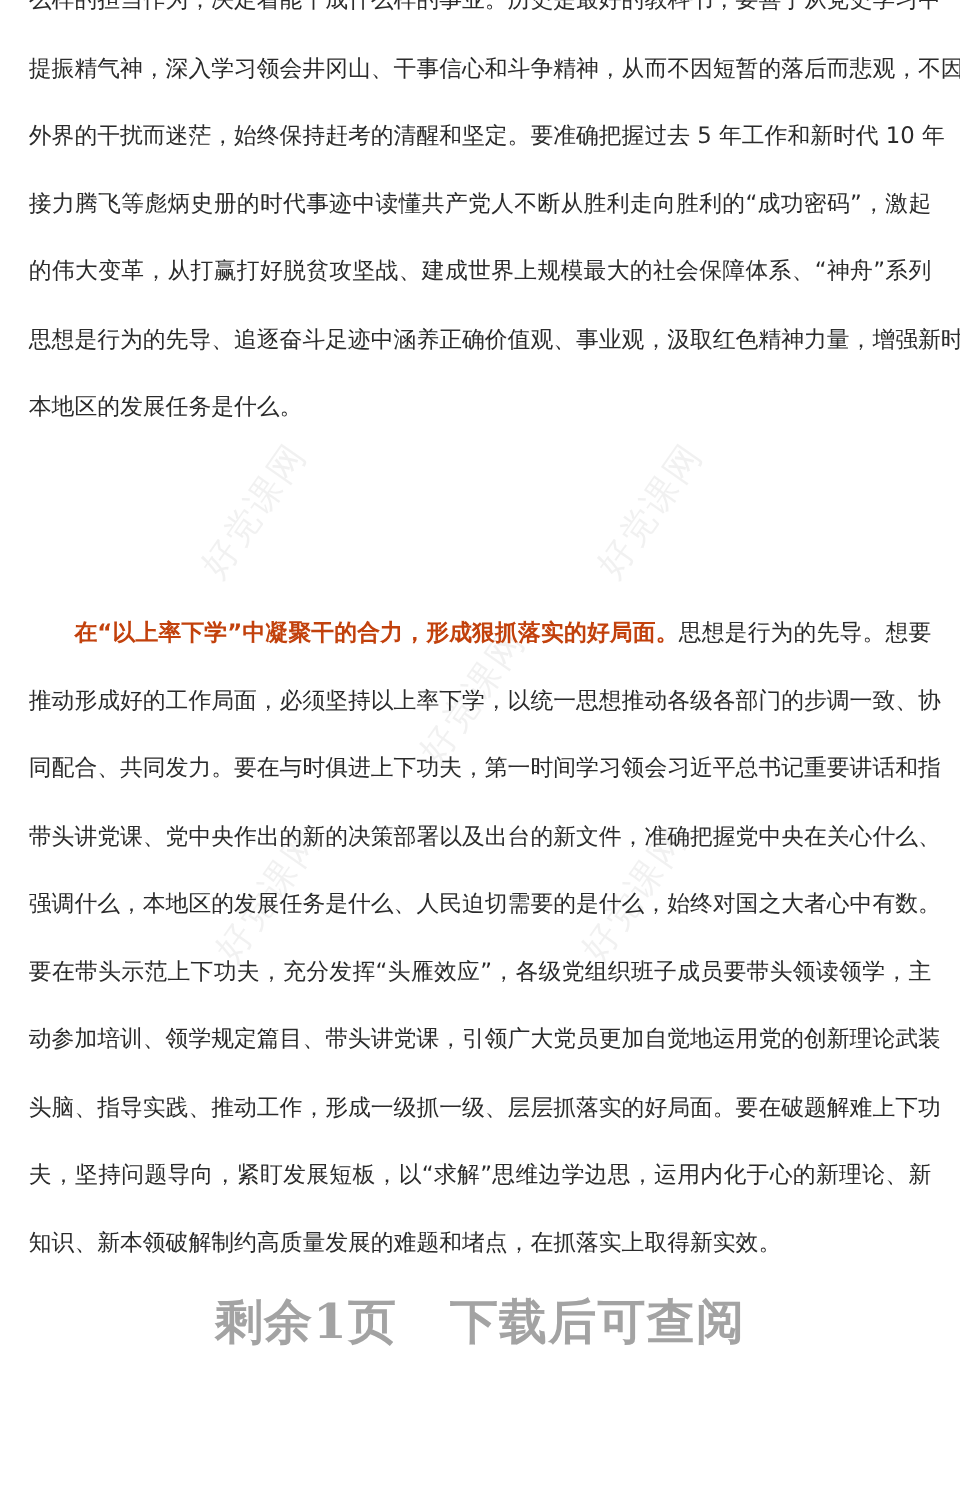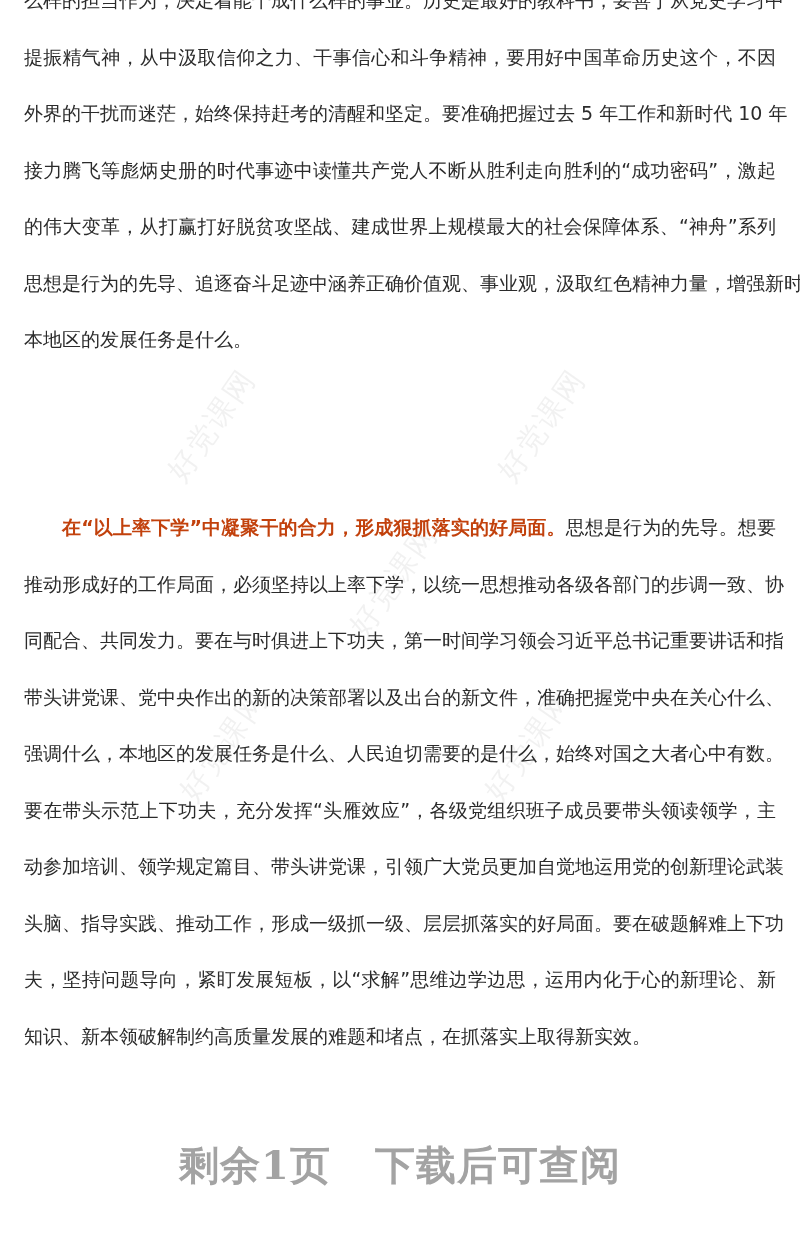--- a/index.html
+++ b/index.html
@@ -53,21 +53,21 @@
     transform: rotate(-55deg);
     transform-origin: center;
     white-space: nowrap;
     letter-spacing: 2px;
     pointer-events: none;
     font-family: "DejaVu Sans", sans-serif;
   }
   .remaining-banner {
     position: absolute;
     left: 0;
-    top: 1138px;
+    top: 1074px;
     width: 800px;
     text-align: center;
     font-family: "DejaVu Serif", "Liberation Serif", serif;
     font-weight: bold;
     font-size: 40px;
     color: #a3a3a3;
     letter-spacing: 1px;
   }
   .remaining-banner .gap {
     display: inline-block;
@@ -80,21 +80,21 @@
 <div class="page">
 
   <div class="watermark" style="left:148px; top:405px;">好党课网</div>
   <div class="watermark" style="left:478px; top:405px;">好党课网</div>
   <div class="watermark" style="left:330px; top:560px;">好党课网</div>
   <div class="watermark" style="left:160px; top:725px;">好党课网</div>
   <div class="watermark" style="left:465px; top:725px;">好党课网</div>
 
   <div class="para" style="top:-28px;">
     <div class="line">么样的担当作为，决定着能干成什么样的事业。历史是最好的教科书，要善于从党史学习中</div>
-    <div class="line">提振精气神，从中汲取信仰之力、干事信心和斗争精神，要用好中国革命历史这个，不因</div>
+    <div class="line">提振精气神，深入学习领会井冈山、干事信心和斗争精神，从而不因短暂的落后而悲观，不因</div>
     <div class="line">外界的干扰而迷茫，始终保持赶考的清醒和坚定。要准确把握过去 5 年工作和新时代 10 年</div>
     <div class="line">接力腾飞等彪炳史册的时代事迹中读懂共产党人不断从胜利走向胜利的“成功密码”，激起</div>
     <div class="line">的伟大变革，从打赢打好脱贫攻坚战、建成世界上规模最大的社会保障体系、“神舟”系列</div>
     <div class="line">思想是行为的先导、追逐奋斗足迹中涵养正确价值观、事业观，汲取红色精神力量，增强新时</div>
     <div class="line last">本地区的发展任务是什么。</div>
   </div>
 
   <div class="para" style="top:499px;">
     <div class="line indent"><span class="bold">在“以上率下学”中凝聚干的合力，形成狠抓落实的好局面。</span><span>思想是行为的先导。想要</span></div>
     <div class="line">推动形成好的工作局面，必须坚持以上率下学，以统一思想推动各级各部门的步调一致、协</div>

